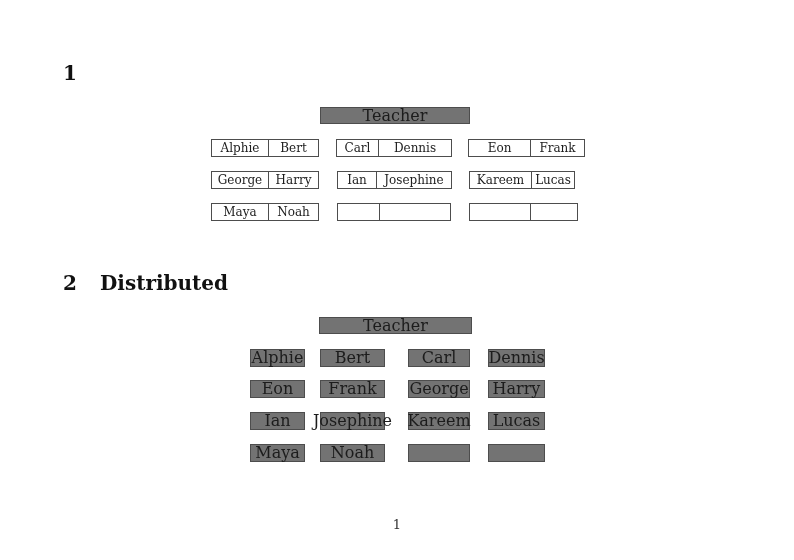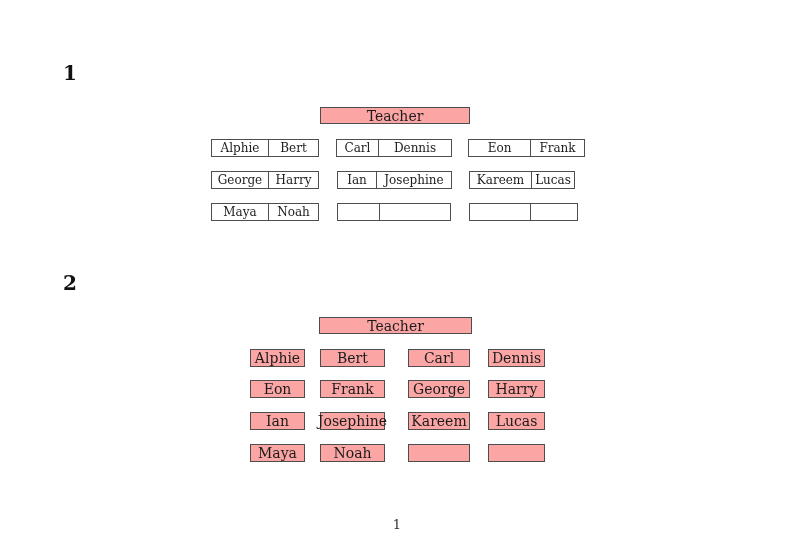--- a/index.html
+++ b/index.html
@@ -28,23 +28,23 @@
     display: inline-block;
     min-width: 37px;
   }
   .fbox {
     position: absolute;
     box-sizing: border-box;
     border: 1px solid #4d4d4d;
     display: flex;
     align-items: center;
     justify-content: center;
-    font-size: 14px;
+    font-size: 16px;
     line-height: 1;
-    background: #fca5a5;
+    background: #737373;
   }
   .desk {
     position: absolute;
     box-sizing: border-box;
     border: 1px solid #4d4d4d;
     display: flex;
     height: 18px;
     font-size: 12px;
     background: #ffffff;
   }
@@ -115,20 +115,21 @@
     <span class="seat first" style="width:42px;"></span>
     <span class="seat rest"></span>
   </div>
   <div class="desk" style="left:469px; top:203px; width:109px;">
     <span class="seat first" style="width:61px;"></span>
     <span class="seat rest"></span>
   </div>
 
   <div class="heading" style="left:63px; top:272px;">
     <span class="num">2</span>
+    <span>Distributed</span>
   </div>
 
   <div class="fbox" style="left:319px; top:317px; width:153px; height:17px;">Teacher</div>
 
   <div class="fbox" style="left:250px; top:349px; width:55px; height:18px;">Alphie</div>
   <div class="fbox" style="left:320px; top:349px; width:65px; height:18px;">Bert</div>
   <div class="fbox" style="left:408px; top:349px; width:62px; height:18px;">Carl</div>
   <div class="fbox" style="left:488px; top:349px; width:57px; height:18px;">Dennis</div>
 
   <div class="fbox" style="left:250px; top:380px; width:55px; height:18px;">Eon</div>

